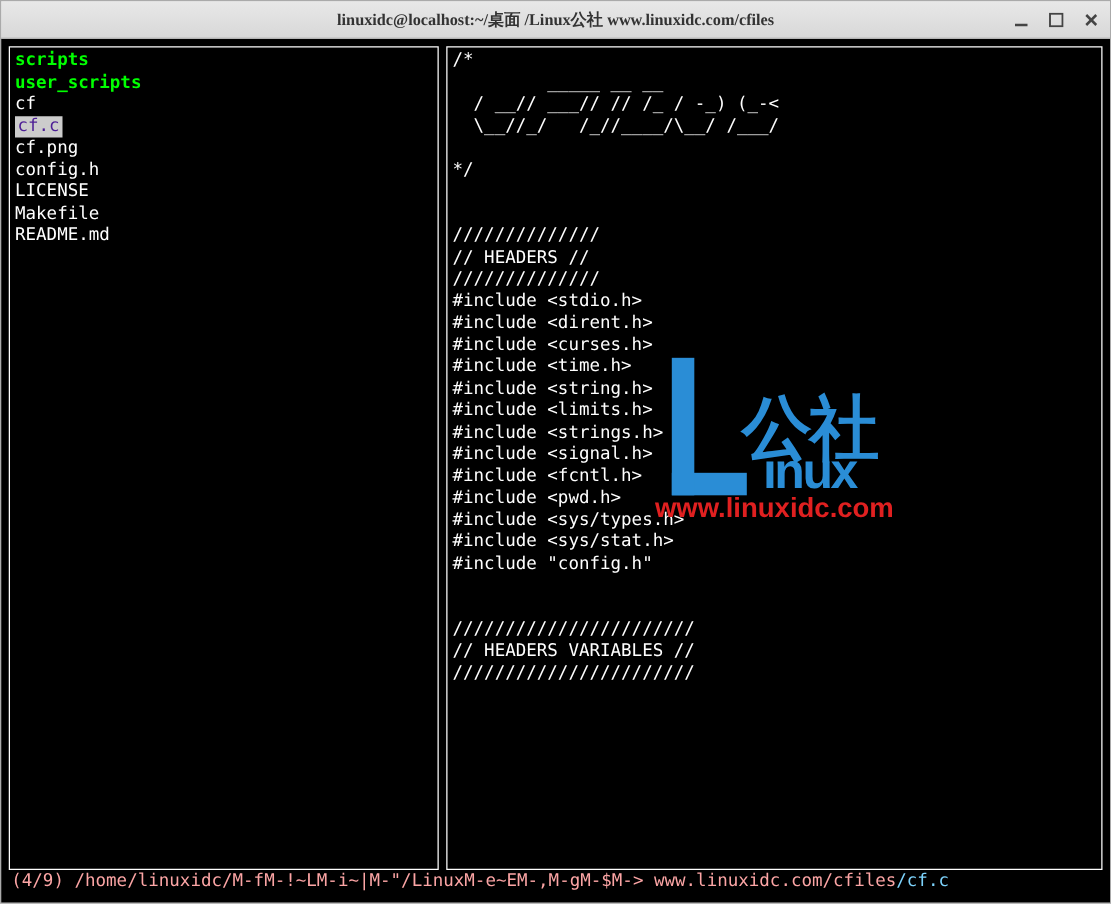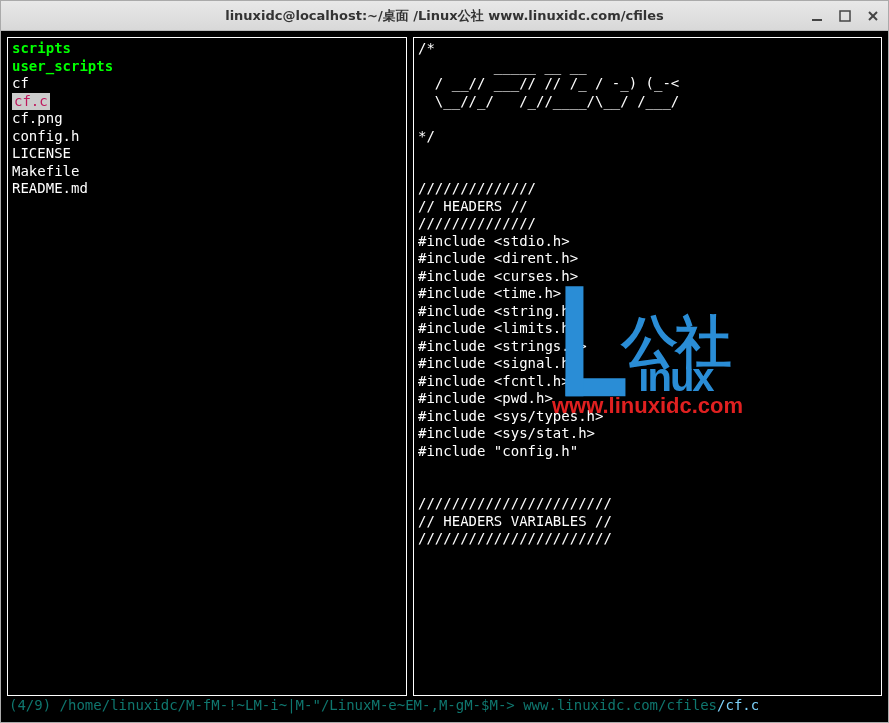--- a/index.html
+++ b/index.html
@@ -25,21 +25,21 @@
       display: flex;
       align-items: center;
       justify-content: center;
       position: relative;
       font-family: "DejaVu Sans", sans-serif;
       font-size: 13px;
       font-weight: bold;
       color: #333;
       border-bottom: 1px solid #bbb;
     }
-    .title-text { position: absolute; left: 50%; transform: translateX(-50%); }
+    .title-text { position: absolute; left: 50%; transform: translateX(-50%); font-family: Liberation Serif, serif; }
     .win-controls {
       position: absolute;
       right: 6px;
       display: flex;
       gap: 10px;
       align-items: center;
     }
     .win-btn {
       width: 18px; height: 18px;
       display: flex; align-items: center; justify-content: center;
@@ -59,39 +59,39 @@
     .panes {
       flex: 1;
       display: flex;
       gap: 0;
     }
     .pane {
       border: 1px solid #ffffff;
       padding: 2px 4px;
       overflow: hidden;
     }
-    .pane-left { width: 400px; }
+    .pane-left { width: 344px; }
     .pane-right { flex: 1; margin-left: 6px; position: relative; }
     .dir-entry { color: #00ff00; font-weight: bold; }
     .file-entry { color: #ffffff; }
     .selected {
       background: #cccccc;
-      color: #be185d;
+      color: #4c1d95;
       display: inline-block;
       padding: 0 2px;
     }
     .code-line { color: #ffffff; white-space: pre; }
     .statusbar {
       height: 20px;
       padding: 0 2px;
       display: flex;
       align-items: center;
       white-space: pre;
     }
-    .status-red { color: #0f766e; }
+    .status-red { color: #fca5a5; }
     .status-cyan { color: #7dd3fc; }
     .watermark {
       position: absolute;
       left: 50%;
       top: 48%;
       transform: translate(-50%, -50%);
       pointer-events: none;
       text-align: center;
     }
     .wm-logo {

